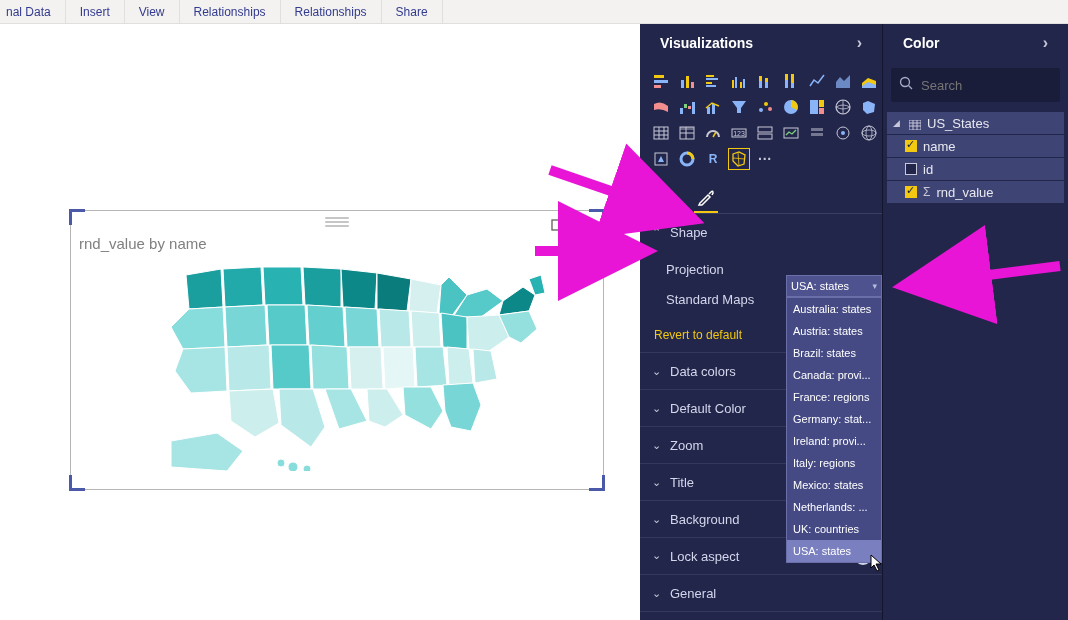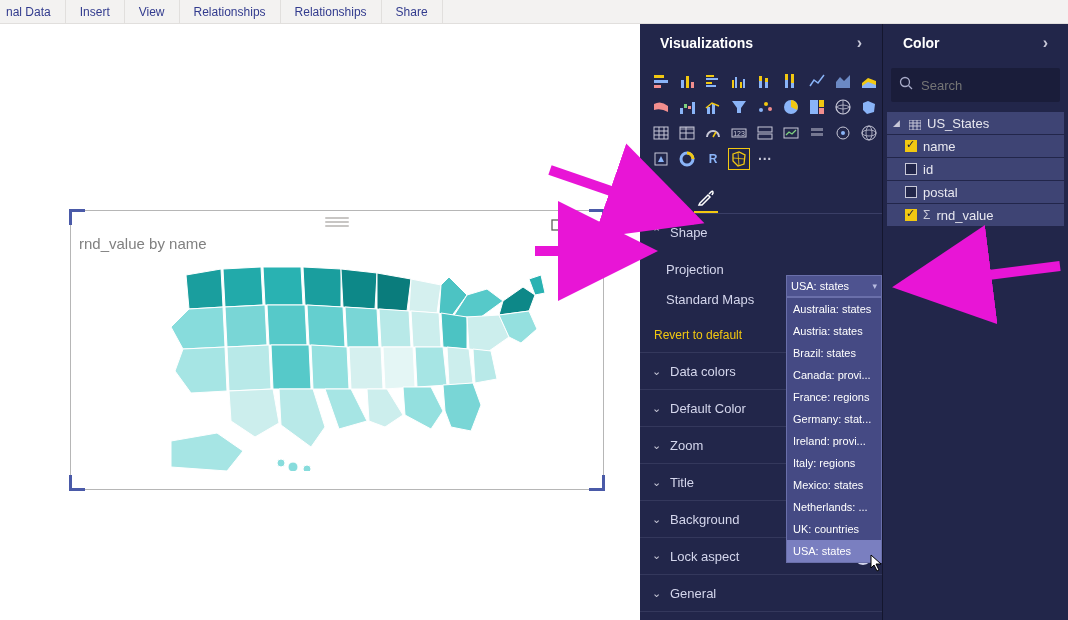--- a/index.html
+++ b/index.html
@@ -497,24 +497,20 @@
       </div>
       <div class="field-row">
           <span class="cb on"></span>
           <span>name</span>
         </div>
       <div class="field-row">
           <span class="cb"></span>
           <span>id</span>
         </div>
       <div class="field-row">
-          <span class="cb"></span>
-          <span>postal</span>
-        </div>
-      <div class="field-row">
           <span class="cb on"></span>
           <span class="sigma">Σ</span>
           <span>rnd_value</span>
         </div>
     </div>
   </div>
 
   <div class="arrow" style="left:540px;top:160px">
     <svg width="170" height="80">
         <defs>

